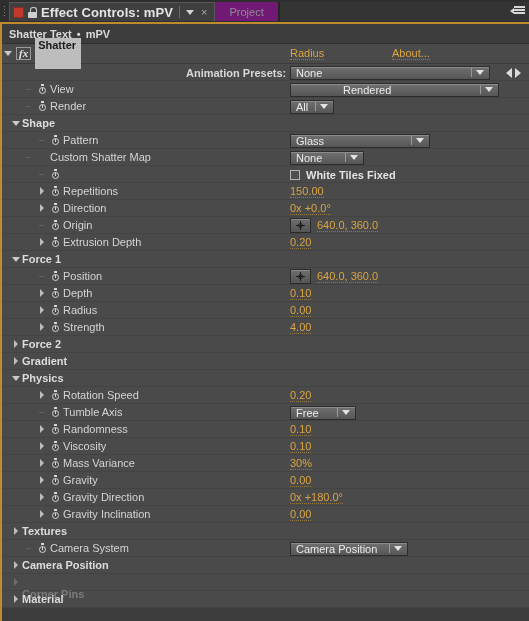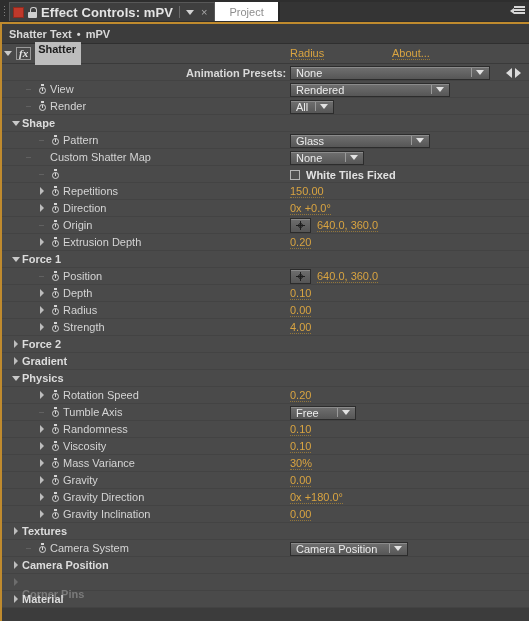--- a/index.html
+++ b/index.html
@@ -25,21 +25,21 @@
   }
   .sq-red{width:9px;height:9px;background:#c0392b;border:1px solid #8e2b1f;}
   .lockicon{width:9px;height:11px;position:relative;}
   .lockicon b{position:absolute;left:0;bottom:0;width:9px;height:6px;background:#cfcfcf;display:block;border-radius:1px;}
   .lockicon s{position:absolute;left:2px;top:0;width:5px;height:5px;border:1.4px solid #cfcfcf;border-bottom:none;border-radius:3px 3px 0 0;display:block;}
   .tab-label{color:#e4e4e4;font-weight:bold;font-size:13px;white-space:nowrap;letter-spacing:.1px;}
   .tab-sep{width:1px;height:12px;background:#6a6a6a;margin:0 2px;}
   .caret-dn{width:0;height:0;border-left:4px solid transparent;border-right:4px solid transparent;border-top:5px solid #d2d2d2;}
   .tab-close{color:#aaa;font-size:11px;line-height:1;padding:0 3px;}
   .tab-inactive{display:flex;align-items:center;padding:0 14px;color:#8e8e8e;font-size:11px;
-    background:#ffffff;border-right:1px solid #262626;margin-top:2px;height:19px;box-sizing:border-box;}
+    background:#701a75;border-right:1px solid #262626;margin-top:2px;height:19px;box-sizing:border-box;}
   .tabfill{flex:1;background:#343434;margin-top:2px;height:19px;box-sizing:border-box;border-left:1px solid #262626;}
   .panelmenu{position:absolute;right:3px;top:5px;width:16px;height:11px;display:flex;align-items:center;}
   .panelmenu u{display:block;width:11px;height:9px;
     background:linear-gradient(#d6d6d6 1.6px,transparent 1.6px);
     background-size:100% 3px;margin-left:4px;}
   .panelmenu v{position:absolute;left:0;top:3px;width:0;height:0;
     border-top:3px solid transparent;border-bottom:3px solid transparent;border-right:4px solid #d6d6d6;}
 
   
   .accent-top{height:2px;background:#c08b2e;}
@@ -50,21 +50,21 @@
     color:#d8d8d8;font-size:11px;font-weight:bold;border-bottom:1px solid #2f2f2f;}
   .bullet{margin:0 5px;}
 
   
   .fxheader{height:19px;background:#4a4a4a;display:flex;align-items:center;position:relative;
     border-bottom:1px solid #3a3a3a;}
   .tw{width:16px;display:flex;align-items:center;justify-content:center;}
   .tw-dn{width:0;height:0;border-left:4.5px solid transparent;border-right:4.5px solid transparent;border-top:5px solid #c9c9c9;}
   .fxbadge{font-family:"Liberation Serif","DejaVu Serif",serif;font-style:italic;font-weight:bold;
     color:#e6e6e6;font-size:11px;border:1px solid #9a9a9a;padding:0 2px;line-height:11px;margin-right:4px;}
-  .fxname{background:#bdbdbd;color:#1c1c1c;font-weight:bold;font-size:11px;padding:1px 5px 10px 3px;}
+  .fxname{background:#bdbdbd;color:#1c1c1c;font-weight:bold;font-size:11px;padding:1px 5px 18px 3px;}
   .goldlink{position:absolute;color:#d9a441;font-size:11px;border-bottom:1px dotted #9c7a34;line-height:12px;}
 
   
   .rows{background:#4a4a4a;}
   .row{height:17px;display:flex;align-items:center;position:relative;
     border-bottom:1px solid #434343;box-sizing:border-box;}
   .lbl{color:#d4d4d4;font-size:11px;white-space:nowrap;}
   .lbl.group{font-weight:bold;color:#dcdcdc;}
   .lbl.dim{color:#7b7b7b;font-weight:bold;margin-top:24px;}
   .arrowcell{width:13px;display:flex;align-items:center;justify-content:center;flex:none;}
@@ -185,21 +185,21 @@
           <span class="dashdot">–</span>
           <span class="swcell">
             <span class="sw">
               <s></s>
               <b></b>
               <u></u>
             </span>
           </span>
           <span class="lbl">View</span>
           <span class="valcol">
-            <span class="dd" style="width: 160px;">
+            <span class="dd" style="width: 209px; padding-left: 47px;">
               <span class="txt" style="flex:1">Rendered</span>
               <span class="bar"></span>
               <span class="tri"></span>
             </span>
           </span>
         </div>
         <div class="row">
           <span class="spacer" style="width: 22px;"></span>
           <span class="dashdot">–</span>
           <span class="swcell">

